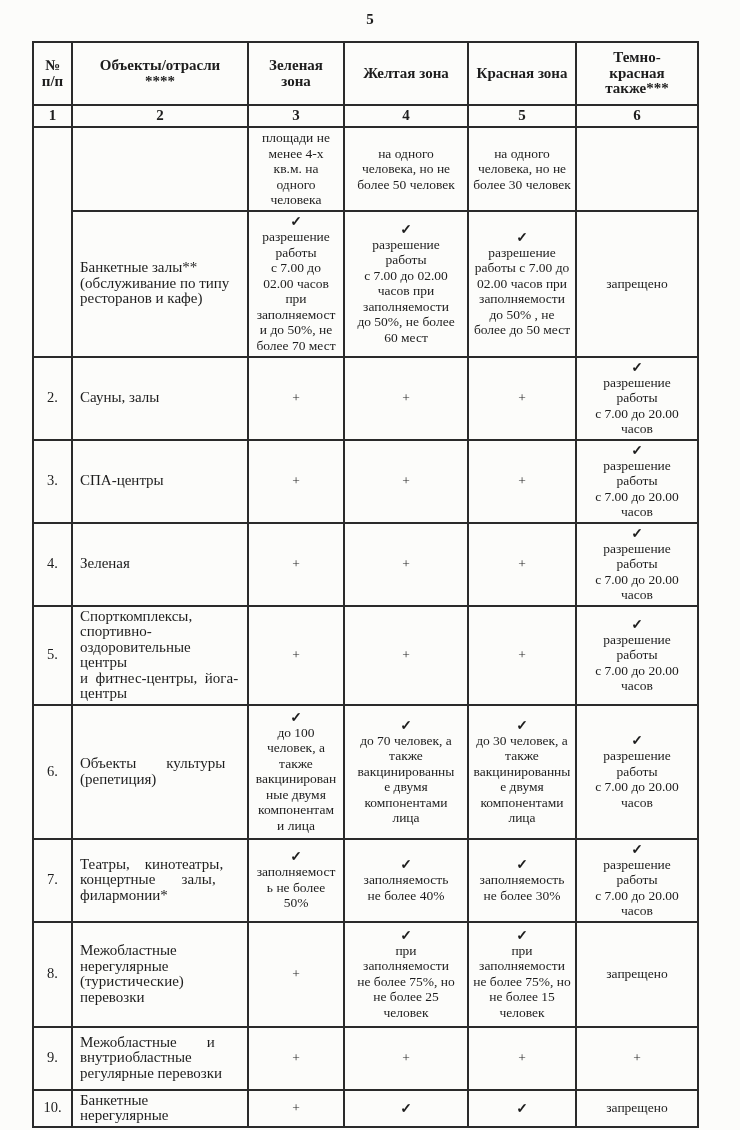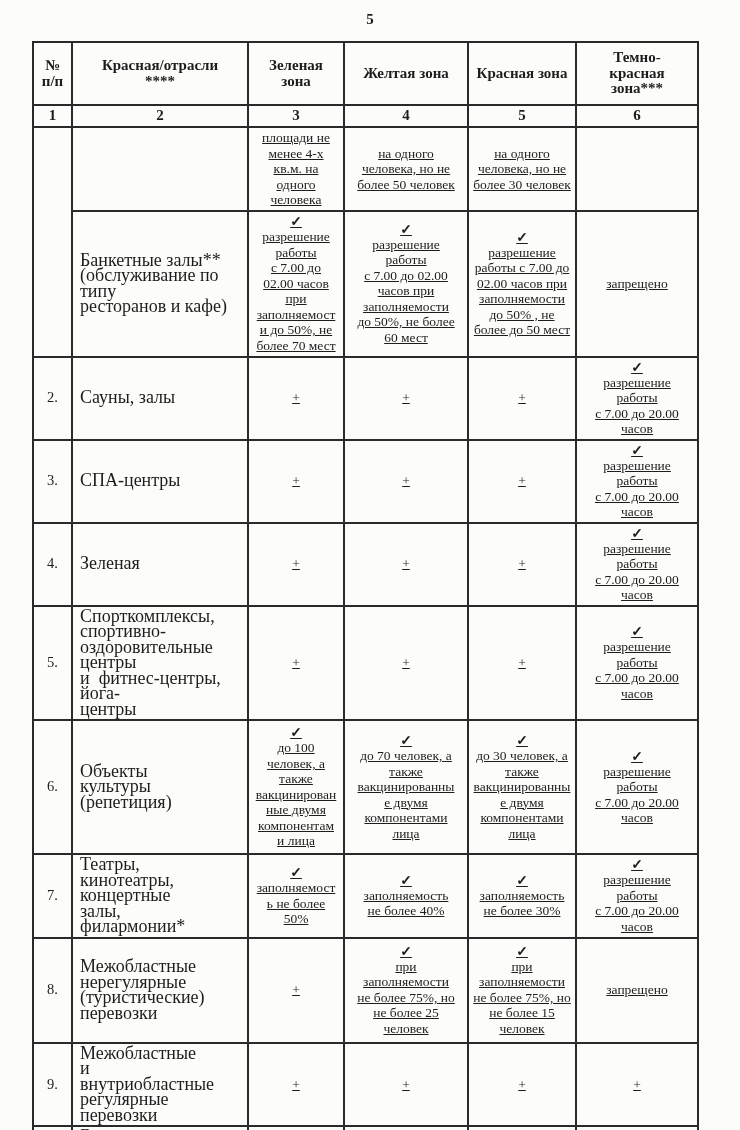--- a/index.html
+++ b/index.html
@@ -42,28 +42,27 @@
     text-align:center;
     padding:0 2px;
   }
   td.c-num{
     text-align:center;
     font-size:14.5px;
     padding:1px 2px;
   }
   td.c-obj{
     text-align:left;
-    font-size:18px;
+    font-size:15px;
     padding:2px 7px;
   }
   td.c-zone{
     text-align:center;
     font-size:13.5px;
     padding:2px 3px;
-    text-decoration:underline;
   }
   .txt{white-space:pre-wrap;}
   .check{
     font-size:14px;
     line-height:15px;
     font-weight:bold;
   }
 </style>
 </head>
 <body>
@@ -82,37 +81,37 @@
       <col style="width:122px">
     </colgroup>
 
     <tbody>
         <tr style="height:63px">
       <th class="hdr">
             <div class="txt">№
 п/п</div>
           </th>
       <th class="hdr">
-            <div class="txt">Красная/отрасли
+            <div class="txt">Объекты/отрасли
 ****</div>
           </th>
       <th class="hdr">
             <div class="txt">Зеленая
 зона</div>
           </th>
       <th class="hdr">
             <div class="txt">Желтая зона</div>
           </th>
       <th class="hdr">
             <div class="txt">Красная зона</div>
           </th>
       <th class="hdr">
             <div class="txt">Темно-
 красная
-зона***</div>
+также***</div>
           </th>
     </tr>
 
     <tr class="idx" style="height:22px">
       <td>1</td>
       <td>2</td>
       <td>3</td>
       <td>4</td>
       <td>5</td>
       <td>6</td>

